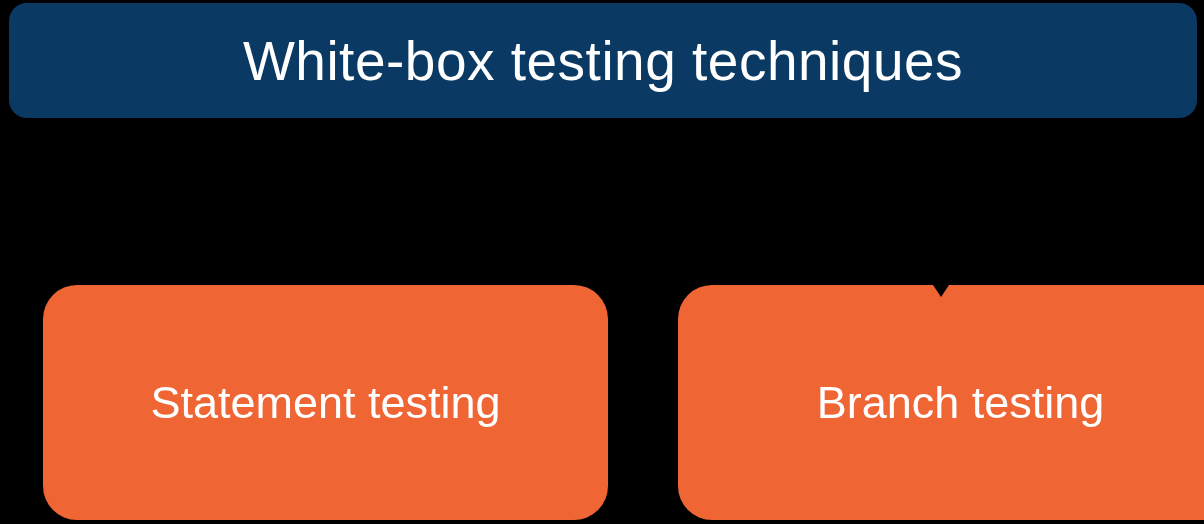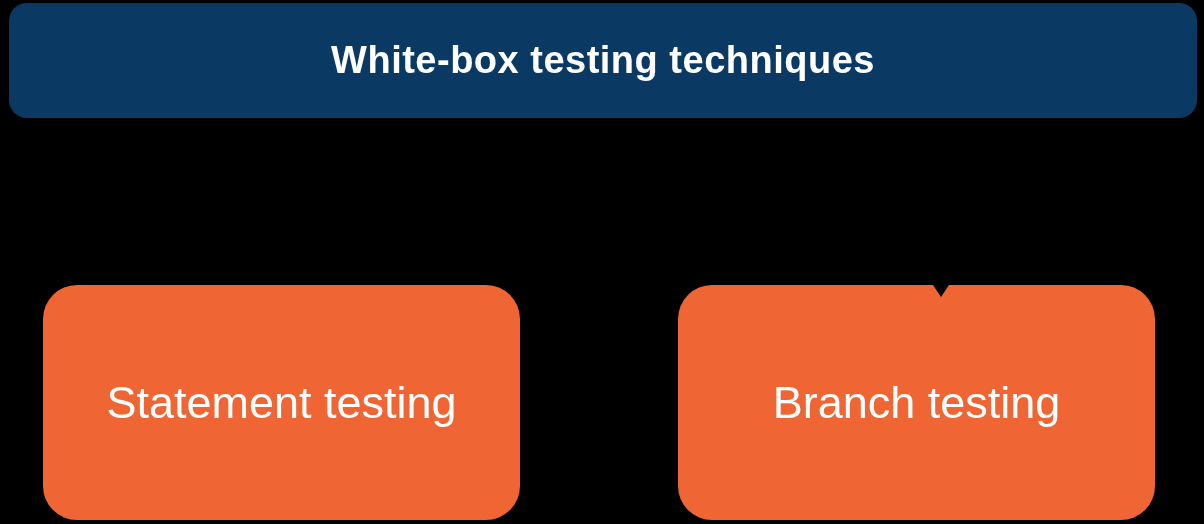--- a/index.html
+++ b/index.html
@@ -22,29 +22,29 @@
     width: 1188px;
     height: 115px;
     background: #0a3a63;
     border-radius: 18px;
     display: flex;
     align-items: center;
     justify-content: center;
   }
   .header-box .label {
     color: #ffffff;
-    font-size: 38px;
-    font-weight: bold;
+    font-size: 55px;
+    font-weight: normal;
     letter-spacing: 0.5px;
     white-space: nowrap;
   }
   .child-box {
     position: absolute;
     top: 285px;
-    width: 477px;
+    width: 565px;
     height: 235px;
     background: #ef6534;
     border-radius: 34px;
     display: flex;
     align-items: center;
     justify-content: center;
     text-align: center;
   }
   .child-box.left  { left: 43px; }
   .child-box.right { left: 678px; }

